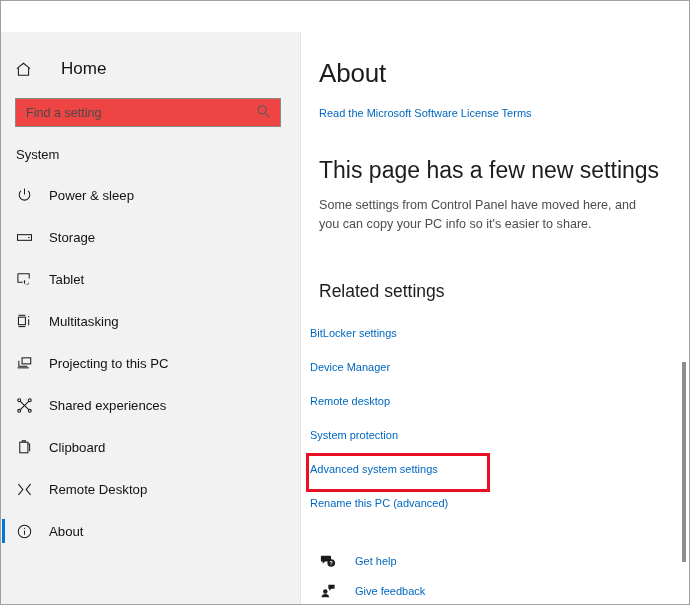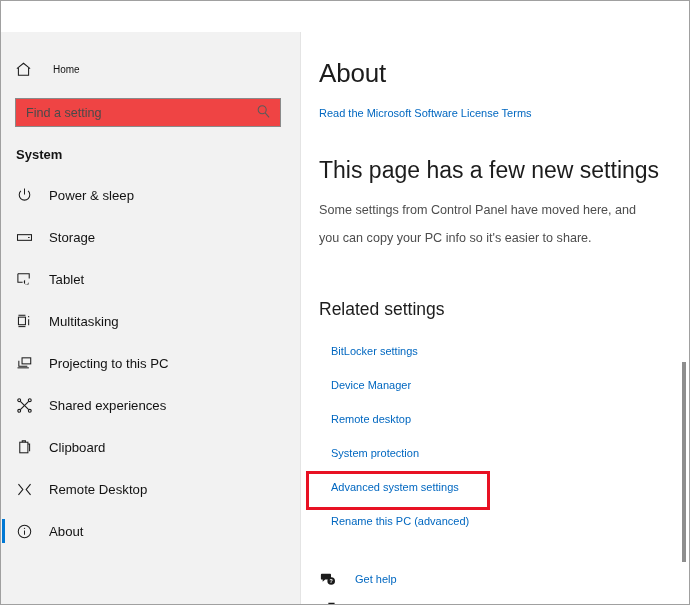--- a/index.html
+++ b/index.html
@@ -54,21 +54,21 @@
     width: 300px; height: 573px;
     background: #f2f2f2;
     border-right: 1px solid #e4e4e4;
     overflow: hidden;
   }
   #home-row {
     display: flex; align-items: center;
     height: 36px; margin-top: 19px; padding-left: 14px;
   }
   #home-row .ico { width: 30px; display:flex; align-items:center; color:#1b1b1b; }
-  #home-label { font-size: 10px; color: #131313; margin-left: 8px; }
+  #home-label { font-size: 17px; color: #131313; margin-left: 16px; }
 
   #searchbox {
     position: relative;
     margin: 11px 0 0 14px;
     width: 266px; height: 29px;
     background: #ef4444;
     border: 1px solid #8a8a8a;
     display: flex; align-items: center;
   }
   #search-input {
@@ -77,21 +77,21 @@
     font-size: 12.6px; color: #3a3a3a;
     padding-left: 10px; width: 228px; height: 27px;
   }
   #search-input::placeholder { color: #4a4a4a; opacity: 1; }
   #search-icon {
     position: absolute; right: 9px; top: 5px;
     color: #5a5a5a;
   }
 
   #group-title {
-    font-size: 13px; font-weight: bold;
+    font-size: 13px; font-weight: normal;
     color: #141414;
     margin: 20px 0 0 15px;
   }
 
   #navlist { margin-top: 12px; }
   .nav-item {
     position: relative;
     display: flex; align-items: center;
     height: 42px; padding-left: 15px;
   }
@@ -134,36 +134,36 @@
   }
   #license-link { margin: 18px 0 0 17px; }
 
   #newsettings-head {
     font-size: 23px; color: #1c1c1c;
     font-weight: normal;
     margin: 36px 0 0 17px;
   }
   #newsettings-body {
     font-size: 12.6px; color: #4d4d4d;
-    line-height: 28px;
+    line-height: 19px;
     margin: 12px 0 0 17px;
     width: 332px;
   }
 
   #related-head {
     font-size: 17.5px; color: #1c1c1c;
     font-weight: normal;
     margin: 47px 0 0 17px;
   }
   #related-list { margin-top: 14px; }
   .related-row {
     position: relative;
     height: 34px;
     display: flex; align-items: center;
-    padding-left: 29px;
+    padding-left: 8px;
   }
   .related-row.highlighted::after {
     content: "";
     position: absolute;
     left: 4px; top: 1px;
     width: 178px; height: 33px;
     border: 3px solid #e81123;
     pointer-events: none;
   }
 

